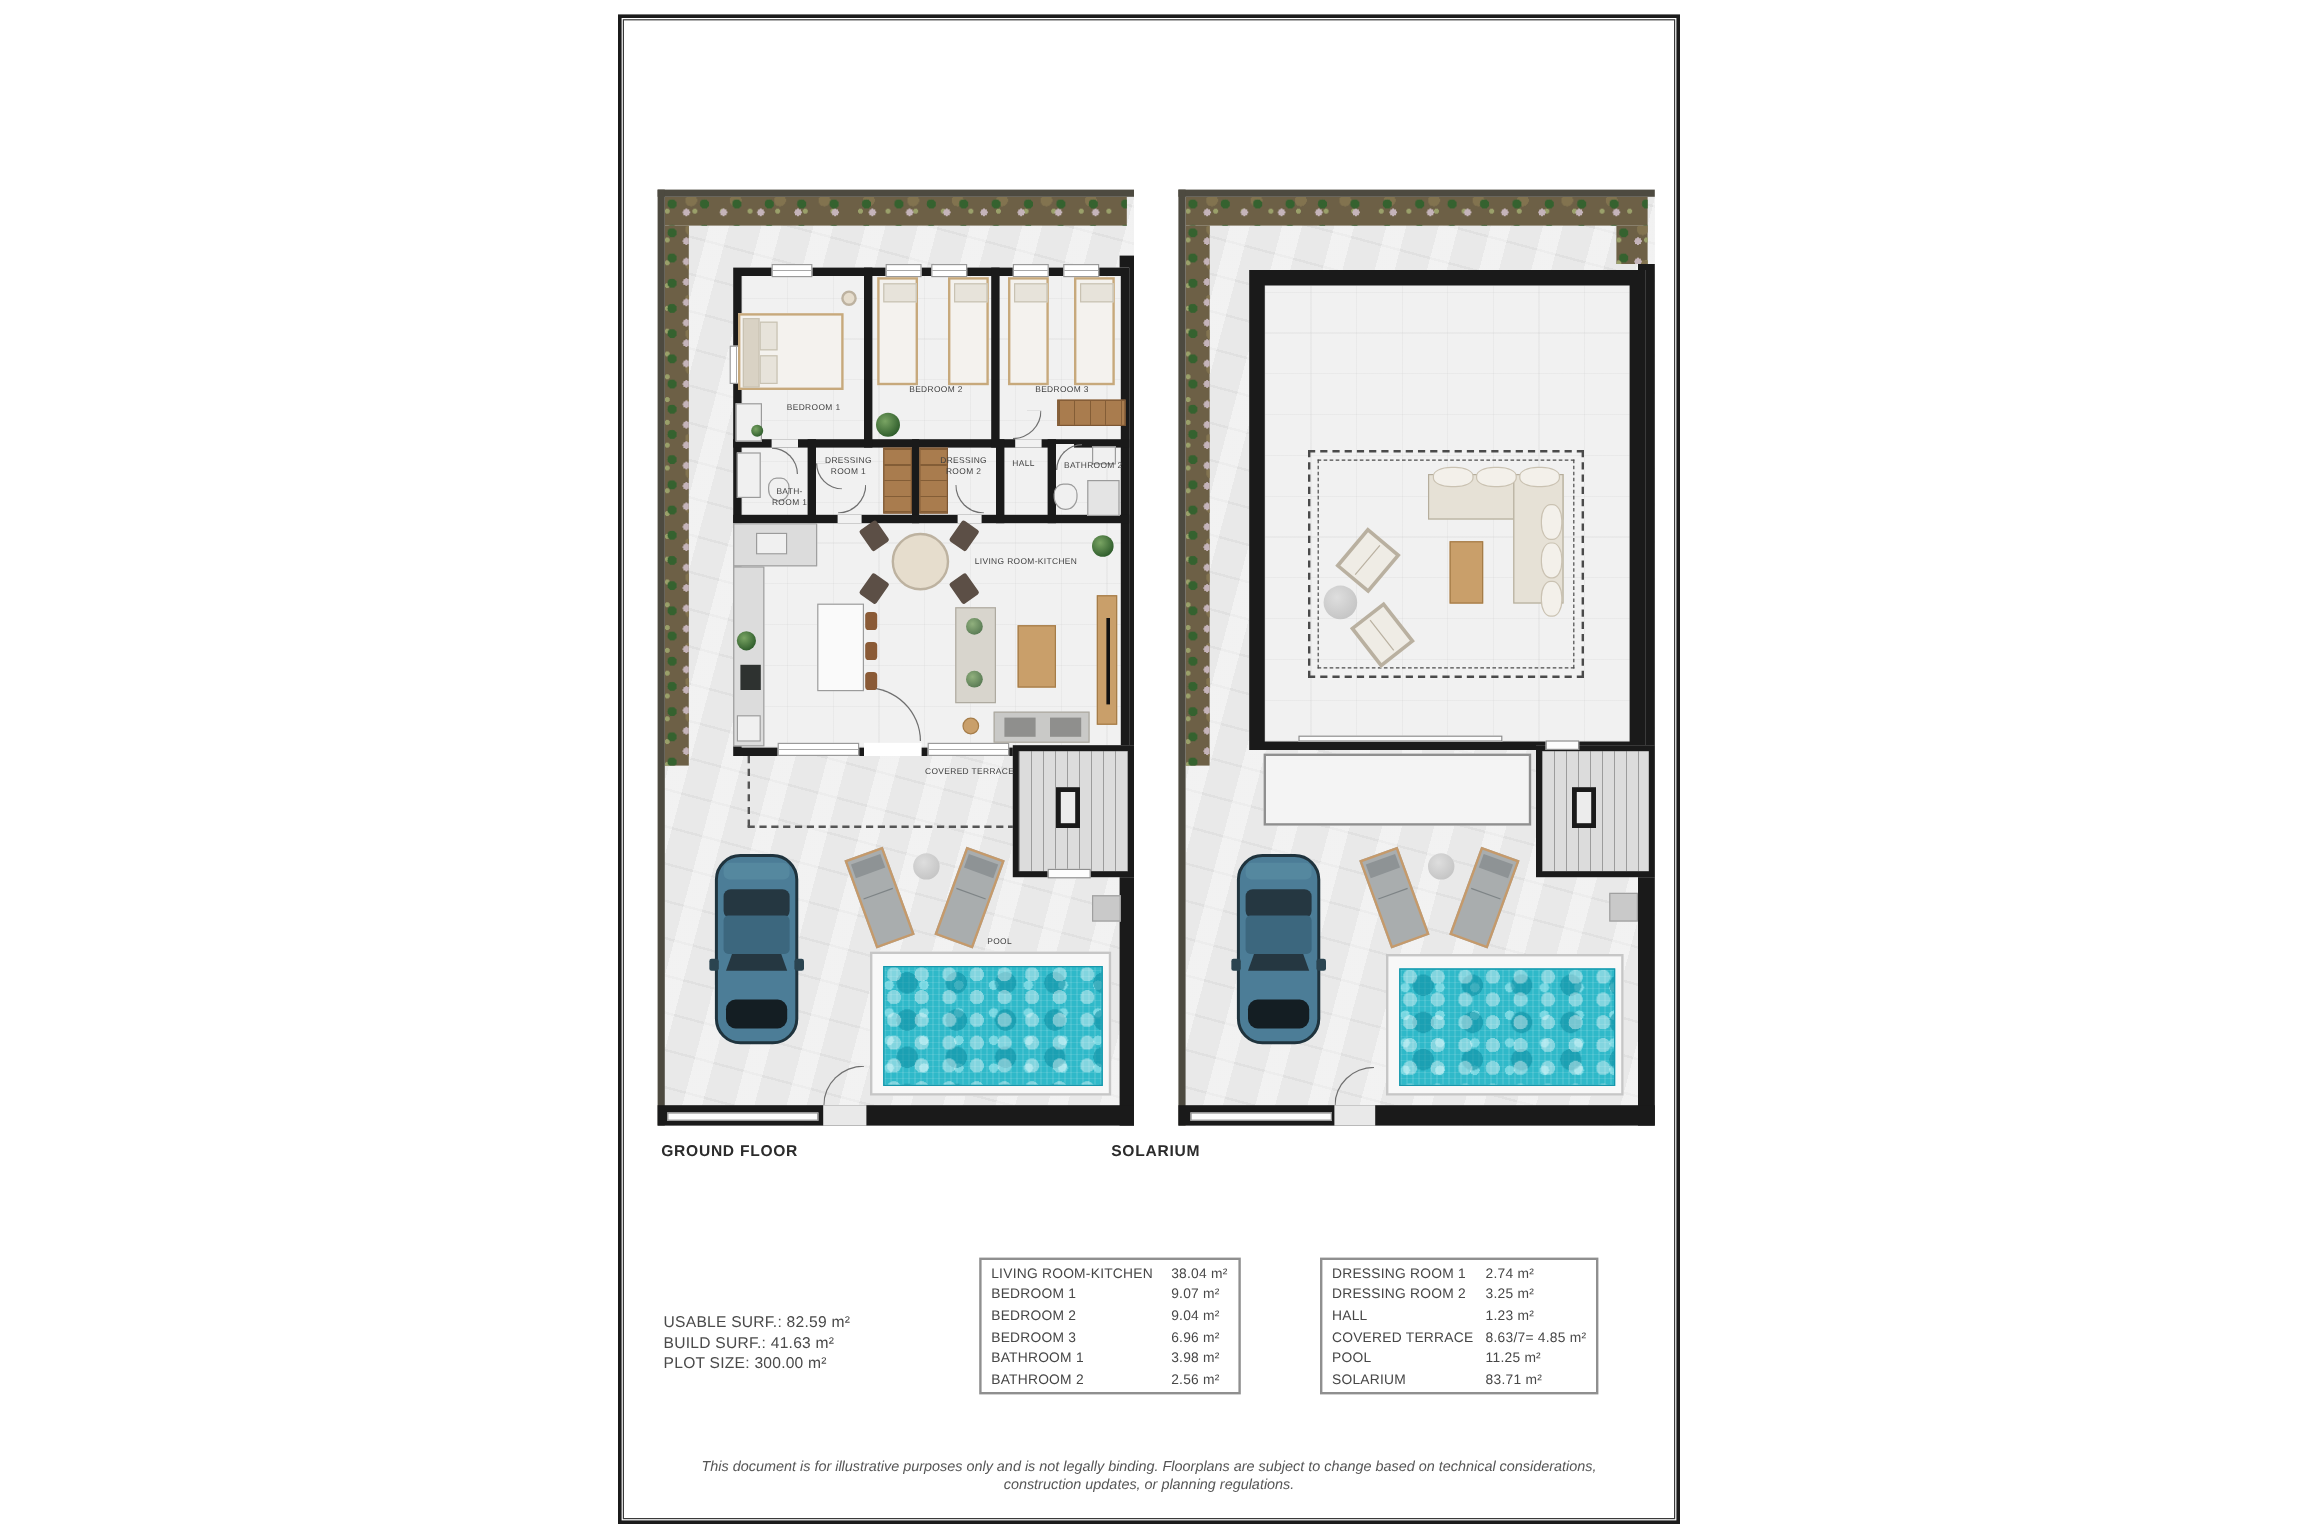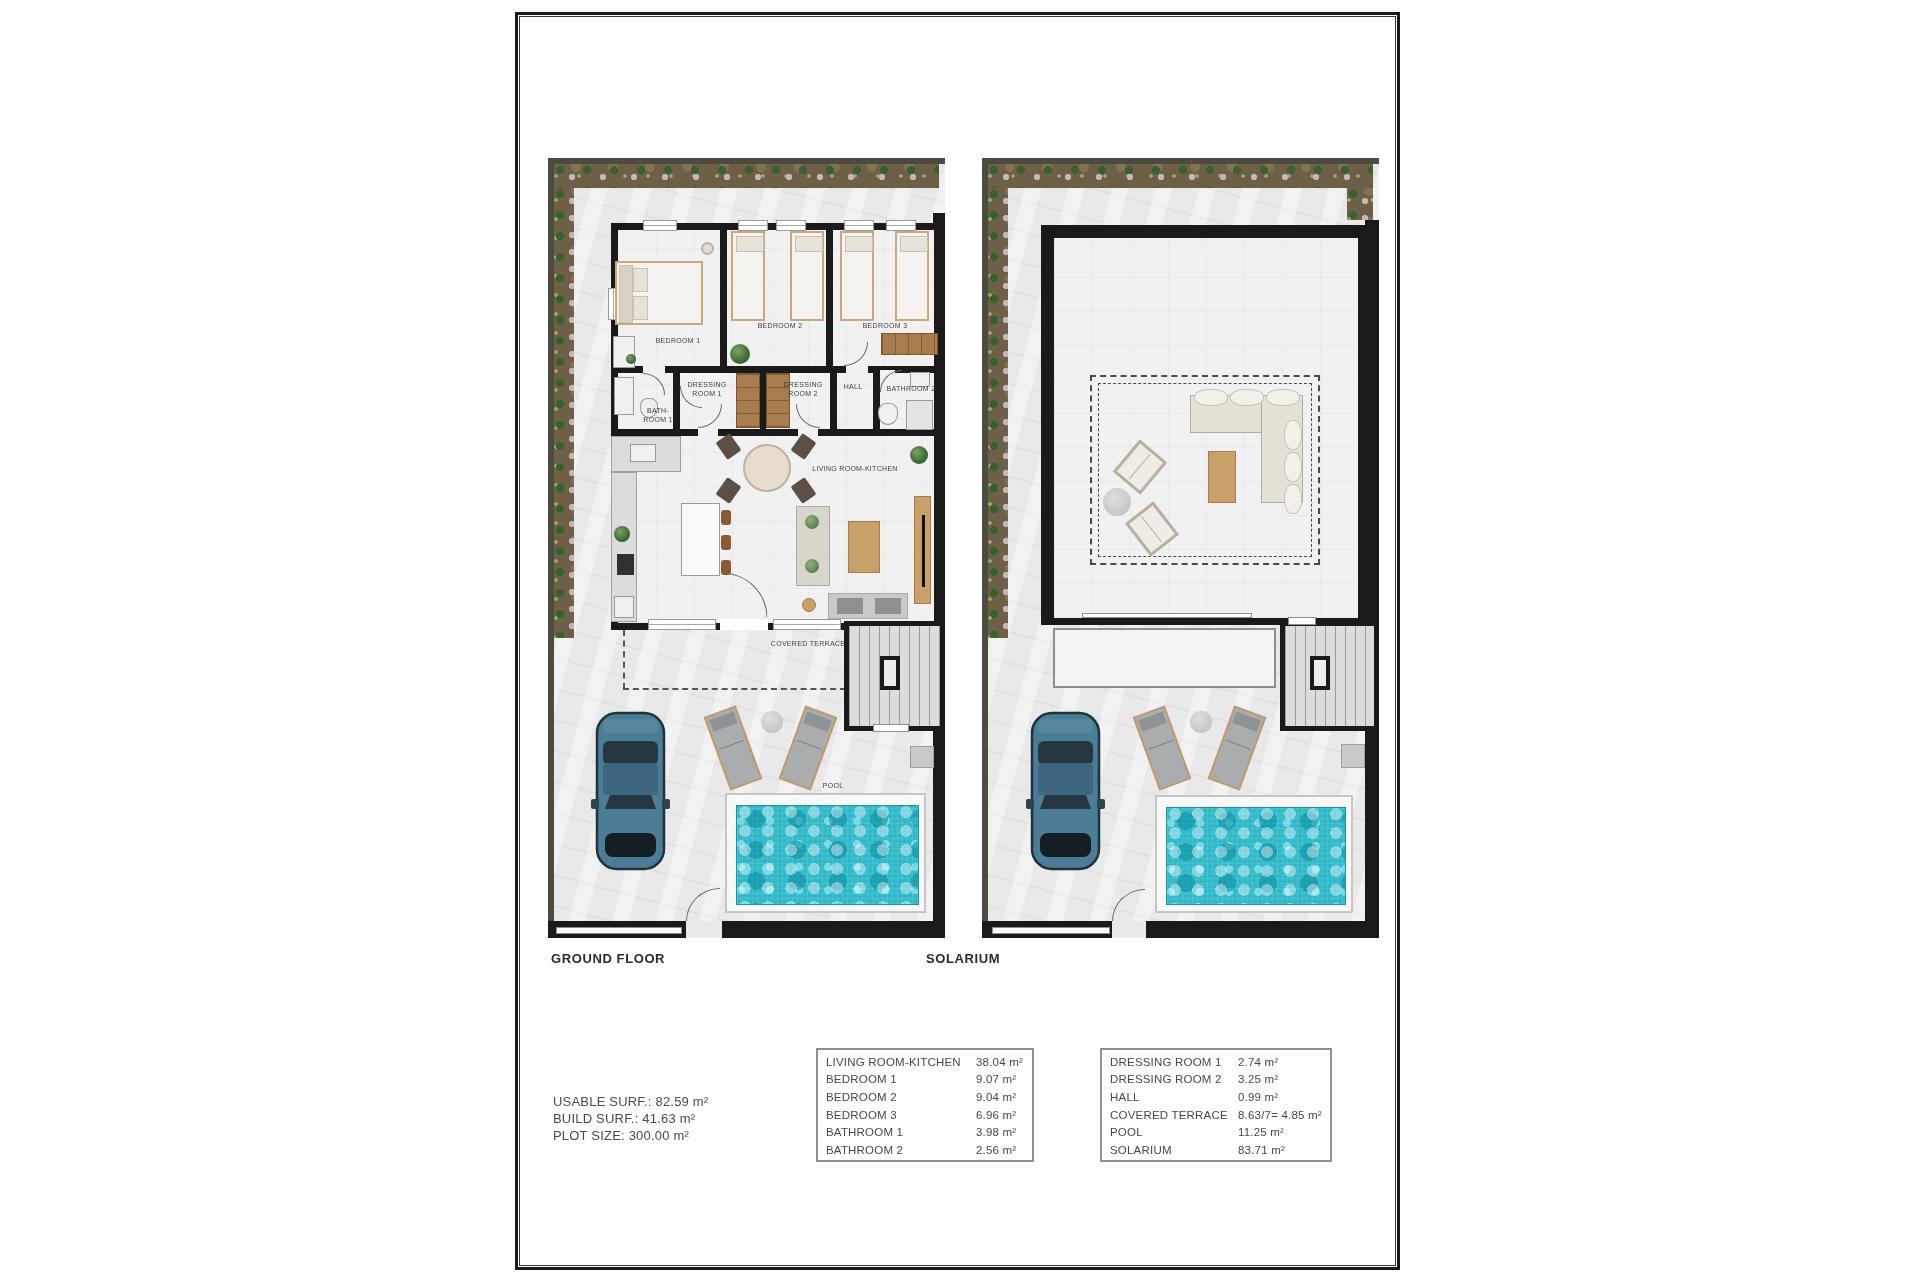--- a/index.html
+++ b/index.html
@@ -339,31 +339,32 @@
     <div class="tr">
           <div class="nm">DRESSING ROOM 1</div>
           <div class="val">2.74 m²</div>
         </div>
     <div class="tr">
           <div class="nm">DRESSING ROOM 2</div>
           <div class="val">3.25 m²</div>
         </div>
     <div class="tr">
           <div class="nm">HALL</div>
-          <div class="val">0.99 m²</div>
+          <div class="val">1.23 m²</div>
         </div>
     <div class="tr">
           <div class="nm">COVERED TERRACE</div>
           <div class="val">8.63/7= 4.85 m²</div>
         </div>
     <div class="tr">
           <div class="nm">POOL</div>
           <div class="val">11.25 m²</div>
         </div>
     <div class="tr">
           <div class="nm">SOLARIUM</div>
           <div class="val">83.71 m²</div>
         </div>
   </div>
 
+  <p class="disclaimer" style="left:52px;top:1200px;width:775px;margin:0">This document is for illustrative purposes only and is not legally binding. Floorplans are subject to change based on technical considerations, construction updates, or planning regulations.</p>
 
  </div>
 </div>
 
 </body></html>

